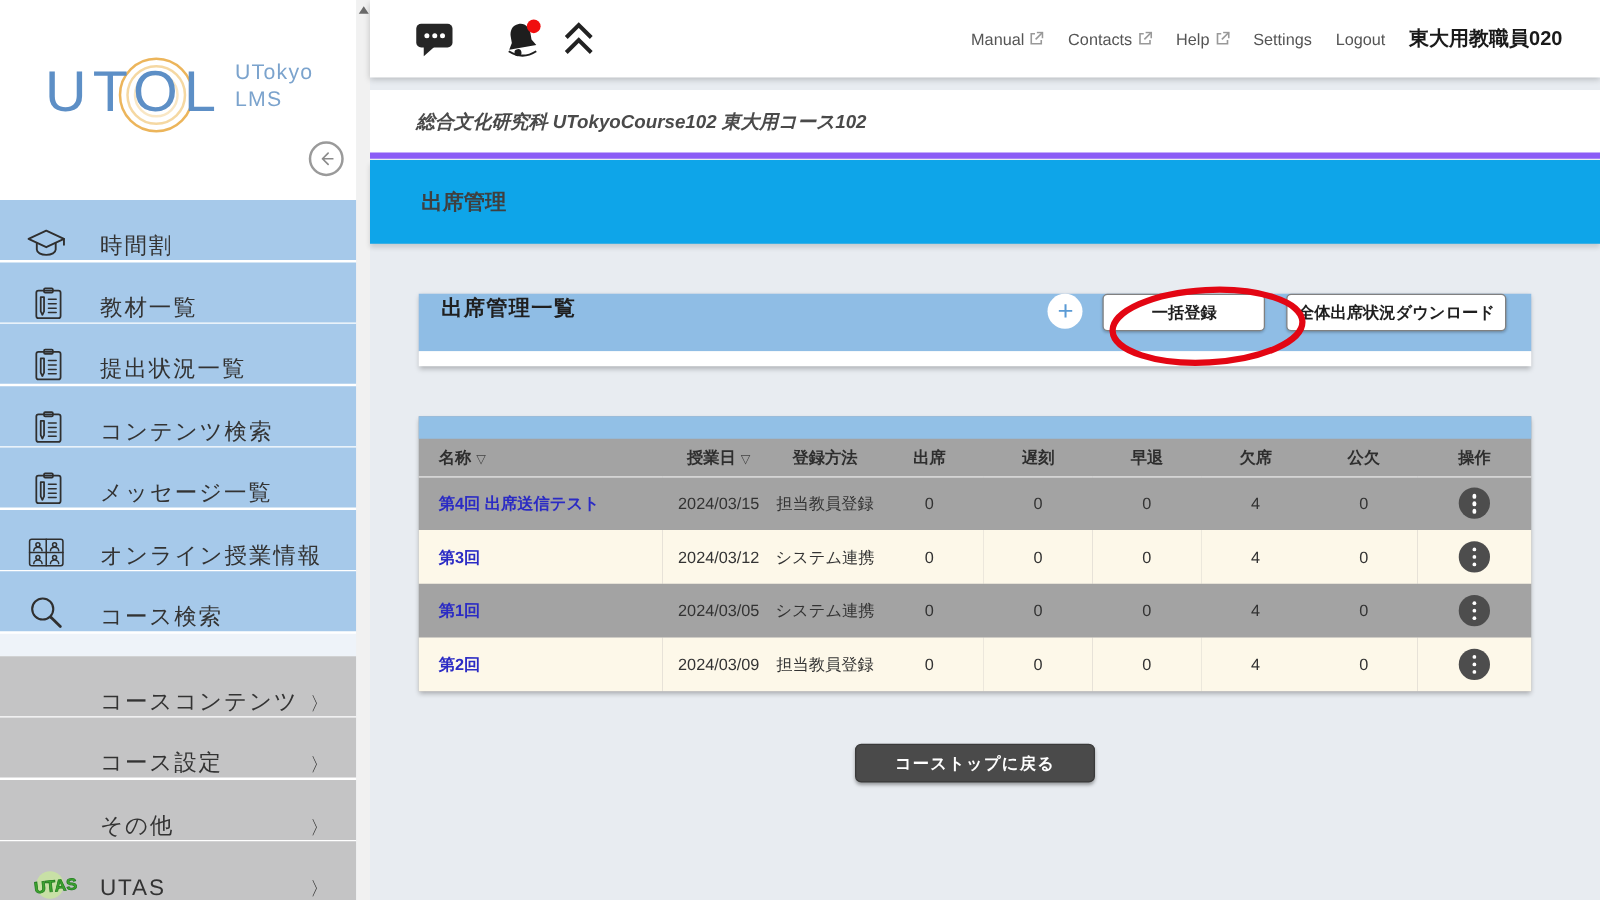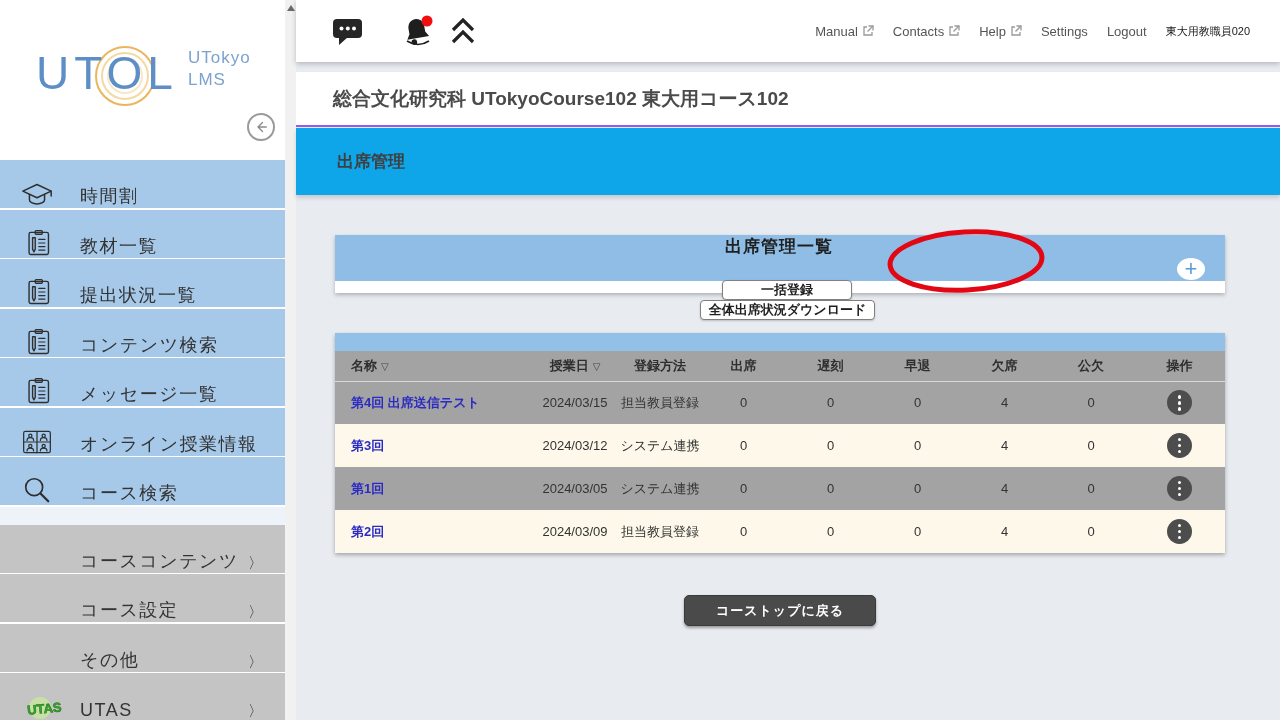--- a/index.html
+++ b/index.html
@@ -38,32 +38,32 @@
   .main { position:absolute; left:296px; top:0; width:984px; height:720px; }
   .topbar { position:absolute; top:0; left:0; width:984px; height:62px; background:#fff;
     box-shadow:0 2px 5px rgba(0,0,0,.22); display:flex; align-items:center; z-index:3; }
   .tb-icons { display:flex; align-items:center; margin-left:36px; }
   .tb-ic { display:flex; align-items:center; }
   .tb-ic.msg { margin-right:36px; }
   .tb-ic.bell { margin-right:14px; }
   .tb-right { margin-left:auto; margin-right:30px; display:flex; align-items:center; gap:19px;
     font-size:13px; color:#555; }
   .tb-link { display:flex; align-items:center; gap:4px; cursor:pointer; }
-  .tb-user { font-weight:normal; color:#1a1a1a; font-size:11px; }
+  .tb-user { font-weight:bold; color:#1a1a1a; font-size:16px; }
 
   .titlebar { position:absolute; top:72px; left:0; width:984px; height:55px; background:#fff;
-    border-bottom:2px solid #8b5cf6; display:flex; align-items:center; padding-left:37px;
-    font-size:19px; font-weight:bold; color:#4a4a4a; z-index:2; }
+    border-bottom:5px solid #8b5cf6; display:flex; align-items:center; padding-left:37px;
+    font-size:15px; font-weight:bold; color:#4a4a4a; z-index:2;font-style:italic; }
   .subbar { position:absolute; top:128px; left:0; width:984px; height:67px; background:#0ea5e9;
     box-shadow:0 3px 4px rgba(0,0,0,.14); display:flex; align-items:center; padding-left:41px;
     font-size:17px; font-weight:bold; color:#3f3f3f; z-index:2; }
 
   
   .panel { position:absolute; top:235px; left:39px; width:890px; box-shadow:0 2px 4px rgba(0,0,0,.25); z-index:1; }
-  .panel-head { height:46px; background:#8fbde5; display:flex; align-items:center; padding:0 20px 0 18px;flex-direction:column; }
+  .panel-head { height:46px; background:#8fbde5; display:flex; padding:0 20px 0 18px; }
   .panel-title { font-size:17px; font-weight:bold; color:#1f1f1f; letter-spacing:1px; }
   .add-circle { margin-left:auto; width:28px; height:28px; border-radius:50%; background:#fff;
     color:#5b9bd5; font-size:22px; line-height:1; display:flex; align-items:center; justify-content:center; cursor:pointer; }
   .btn-white { height:30px; background:#fff; border:1px solid #808080; border-radius:4px;
     font-size:13px; font-weight:bold; color:#1f1f1f; display:flex; align-items:center; justify-content:center;
     box-shadow:0 1px 2px rgba(0,0,0,.2); cursor:pointer; white-space:nowrap; }
   .btn-bulk { padding:0 38px; margin-left:16px; }
   .btn-dl { padding:0 8px; margin-left:17px; }
   .panel-strip { height:12px; background:#fff; }
 

